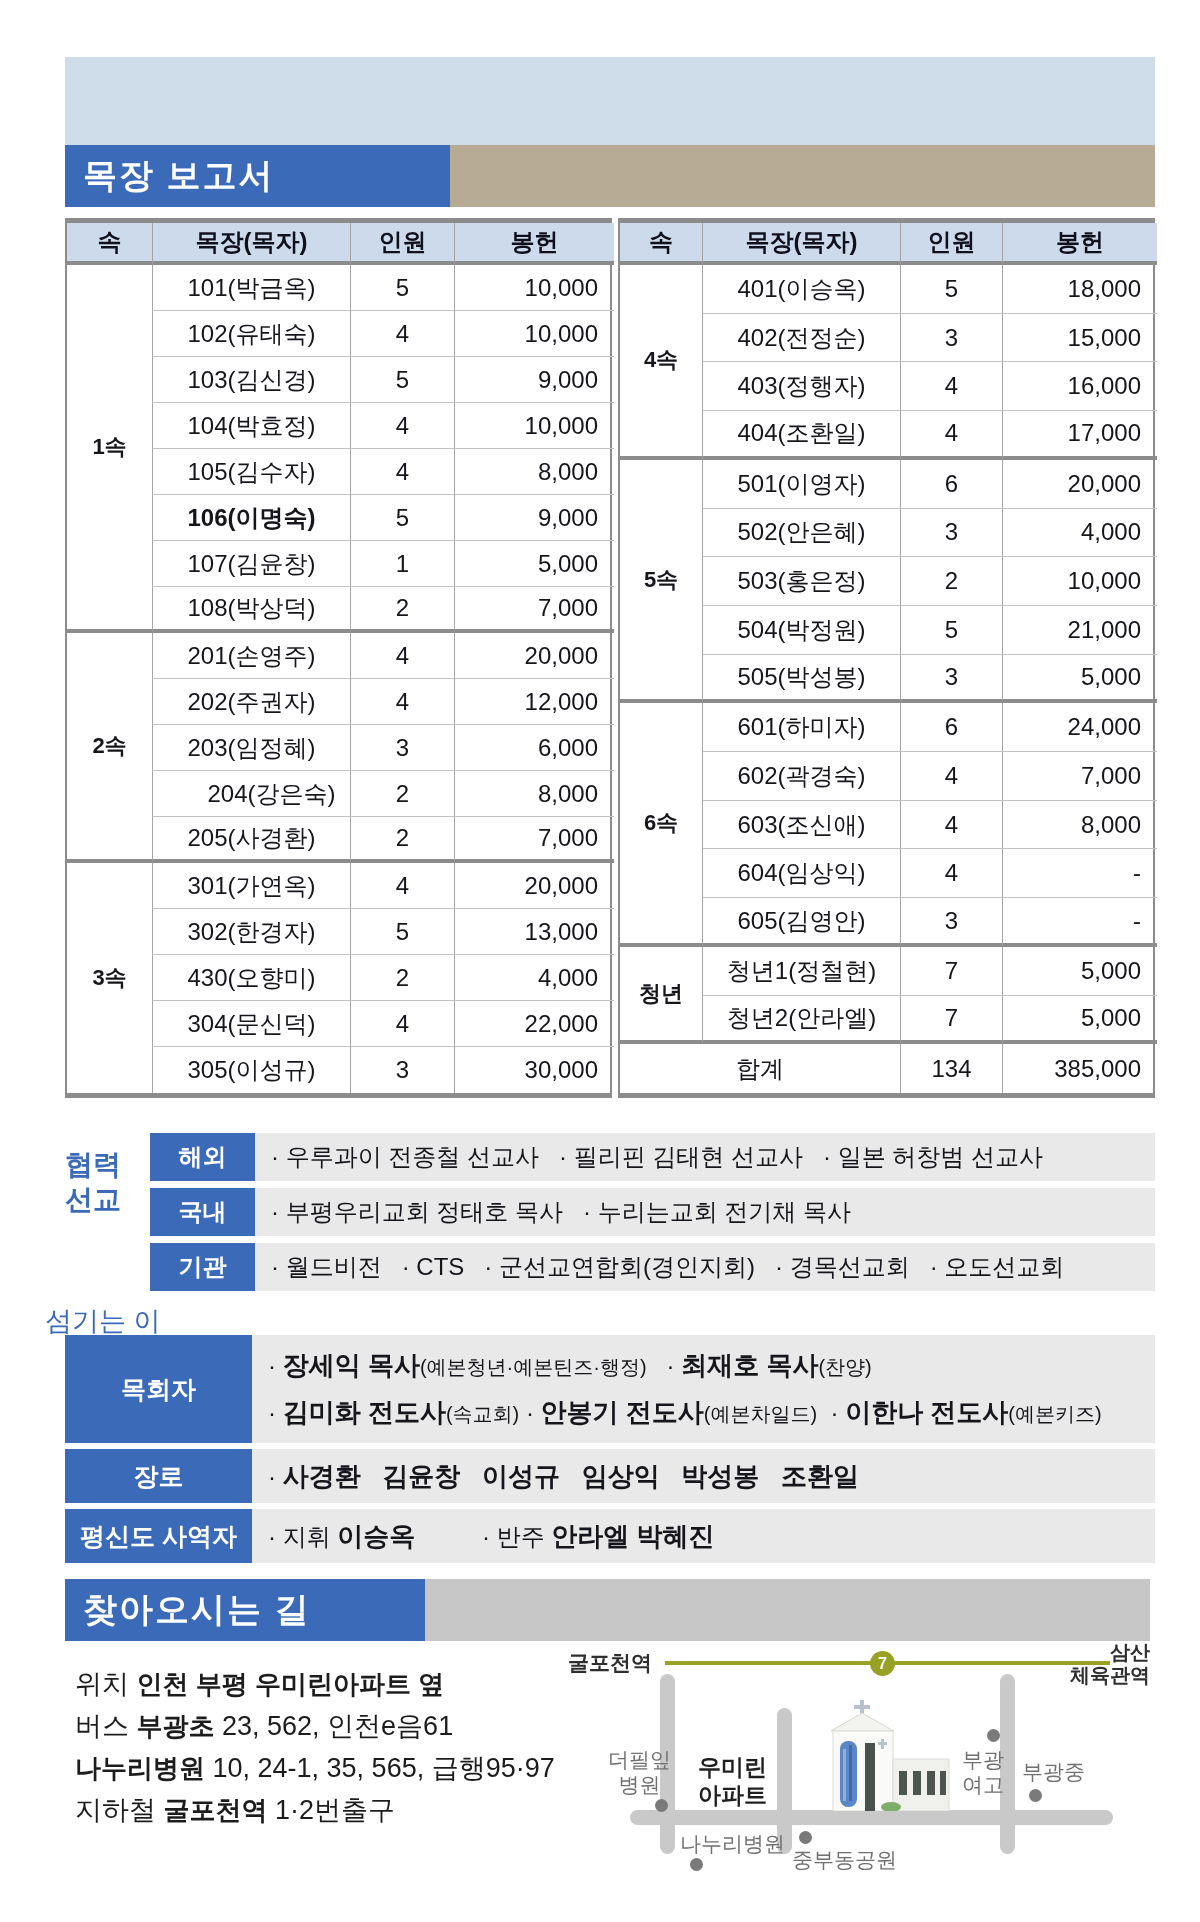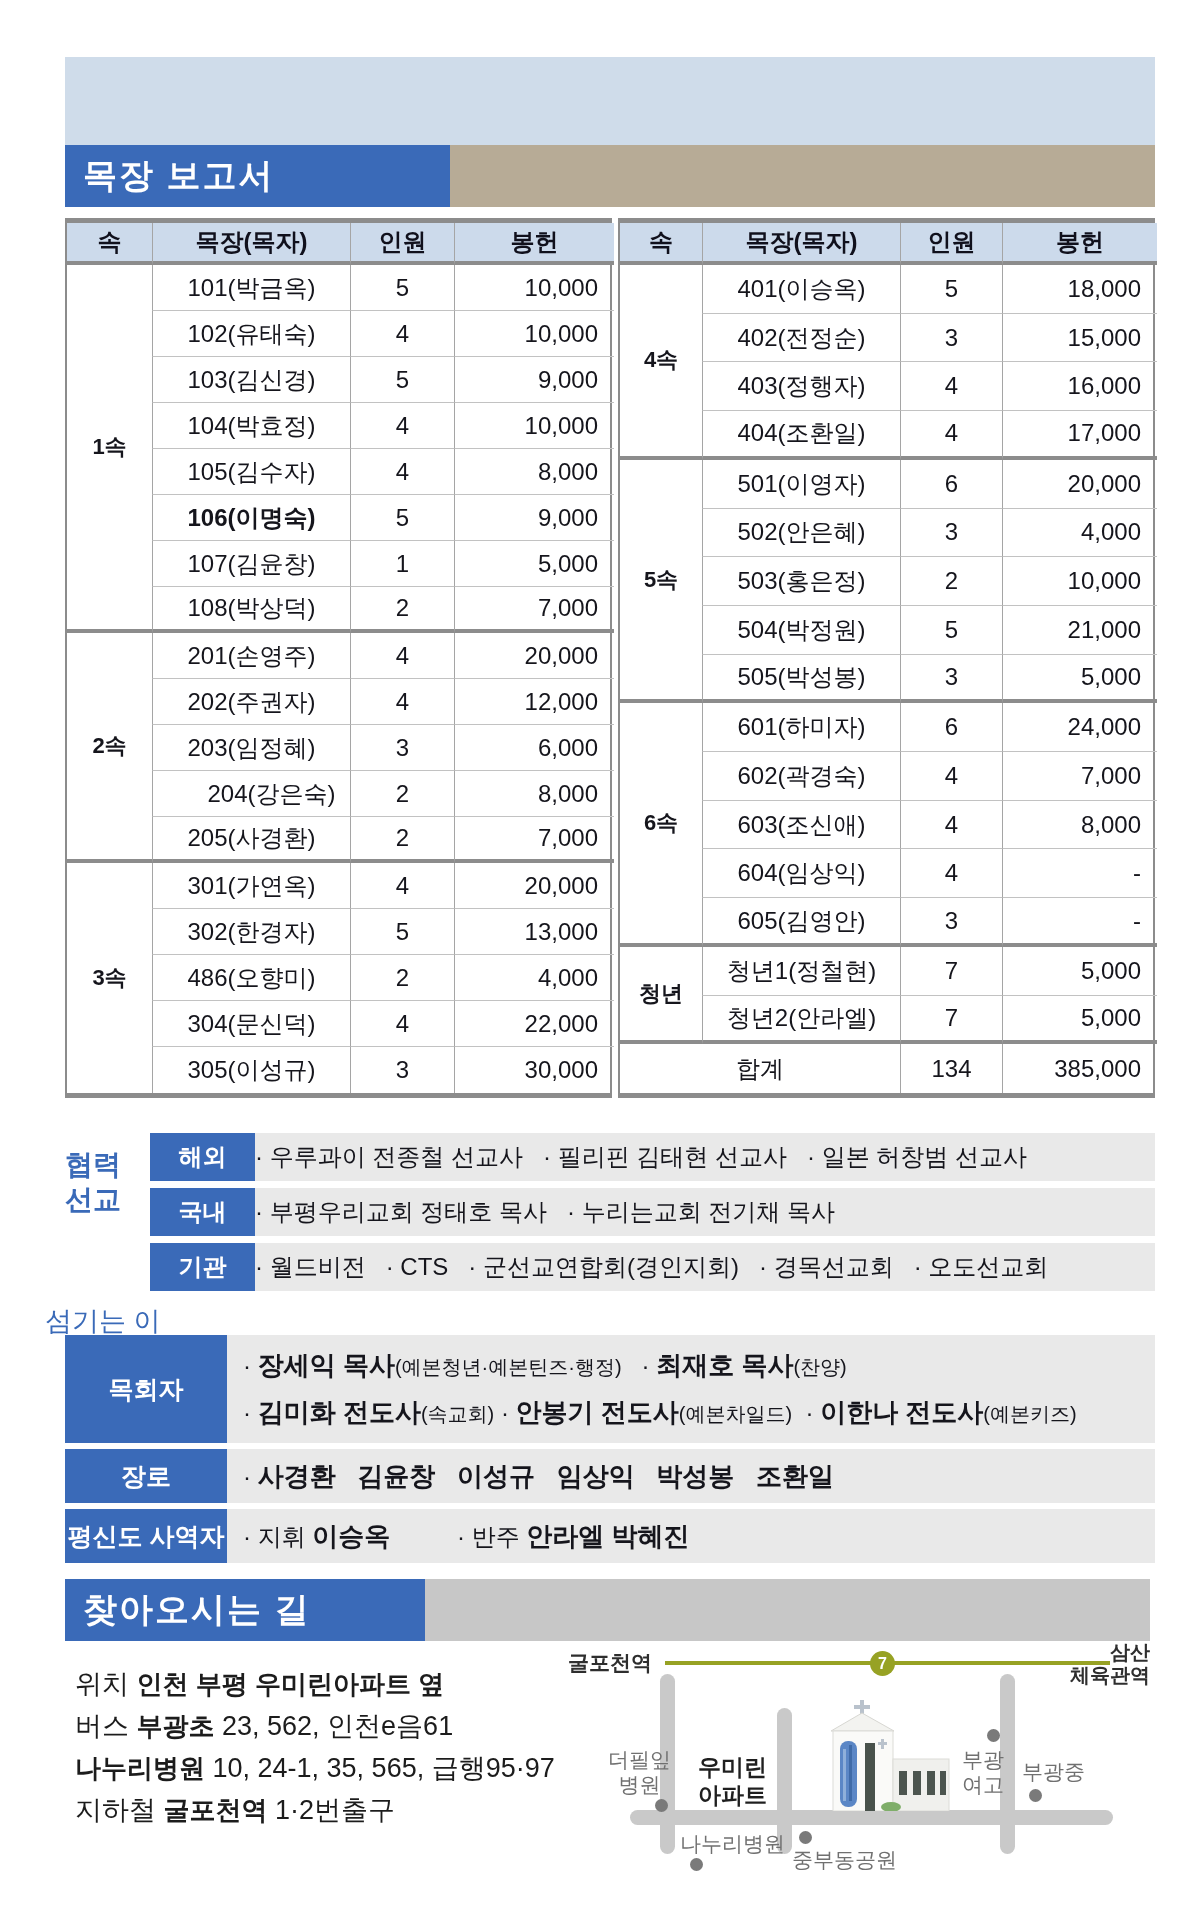--- a/index.html
+++ b/index.html
@@ -33,26 +33,26 @@
   .mtable>.c-total{font-size:24px;}
   
   .missions{margin:35px 45px 0 65px; display:flex;}
   .missions .m-title{width:85px; color:var(--blue); font-size:28px; font-weight:bold;
     line-height:1.25; padding-top:14px;}
   .missions .m-rows{flex:1; display:flex; flex-direction:column; gap:7px;}
   .m-row{display:flex; height:48px;}
   .m-label{width:105px; background:var(--blue); color:#fff; font-size:24px; font-weight:bold;
     display:flex; align-items:center; justify-content:center;}
   .m-content{flex:1; background:var(--cellgray); display:flex; align-items:center;
-    font-size:24px; white-space:pre-wrap;}
+    padding-left:16px; font-size:24px; white-space:pre-wrap;}
   
   .serving-title{margin:12px 45px 0 45px; color:var(--blue); font-size:27px; font-weight:normal; height:32px;}
   .serving{margin:0 45px 0 65px; display:flex; flex-direction:column; gap:6px;}
   .s-row{display:flex;}
-  .s-row .s-label{width:162px; background:var(--blue); color:#fff; font-size:25px;
+  .s-row .s-label{width:187px; background:var(--blue); color:#fff; font-size:25px;
     font-weight:bold; display:flex; align-items:center; justify-content:center;}
   .s-row .s-content{flex:1; background:var(--cellgray); display:flex; flex-direction:column;
     justify-content:space-evenly; padding-left:16px; font-size:24px;}
   .s-row.h108{height:108px;} .s-row.h54{height:54px;}
   .seg-line{white-space:pre-wrap;}
   .seg-line .b{font-weight:bold; font-size:26px;}
   .seg-line .sm{font-size:20px;}
   
   .dir-banner{margin:16px 50px 0 65px; height:62px; display:flex;}
   .dir-banner .b-blue{width:360px; background:var(--blue); color:#fff; font-size:34px;
@@ -135,21 +135,21 @@
         <div class="c-name col2 grp-end" style="grid-area: 14 / 2;">205(사경환)</div>
         <div class="c-num col3 grp-end" style="grid-area: 14 / 3;">2</div>
         <div class="c-off col4 grp-end" style="grid-area: 14 / 4;">7,000</div>
         <div class="c-sok col1 lastrow" style="grid-area: 15 / 1 / span 5;">3속</div>
         <div class="c-name col2 " style="grid-area: 15 / 2;">301(가연옥)</div>
         <div class="c-num col3 " style="grid-area: 15 / 3;">4</div>
         <div class="c-off col4 " style="grid-area: 15 / 4;">20,000</div>
         <div class="c-name col2 " style="grid-area: 16 / 2;">302(한경자)</div>
         <div class="c-num col3 " style="grid-area: 16 / 3;">5</div>
         <div class="c-off col4 " style="grid-area: 16 / 4;">13,000</div>
-        <div class="c-name col2 " style="grid-area: 17 / 2;">486(오향미)</div>
+        <div class="c-name col2 " style="grid-area: 17 / 2;">430(오향미)</div>
         <div class="c-num col3 " style="grid-area: 17 / 3;">2</div>
         <div class="c-off col4 " style="grid-area: 17 / 4;">4,000</div>
         <div class="c-name col2 " style="grid-area: 18 / 2;">304(문신덕)</div>
         <div class="c-num col3 " style="grid-area: 18 / 3;">4</div>
         <div class="c-off col4 " style="grid-area: 18 / 4;">22,000</div>
         <div class="c-name col2 lastrow" style="grid-area: 19 / 2;">305(이성규)</div>
         <div class="c-num col3 lastrow" style="grid-area: 19 / 3;">3</div>
         <div class="c-off col4 lastrow" style="grid-area: 19 / 4;">30,000</div>
       </div>
     <div class="mtable" id="tbl-right" style="grid-template-rows: 42px repeat(17, 1fr);">

